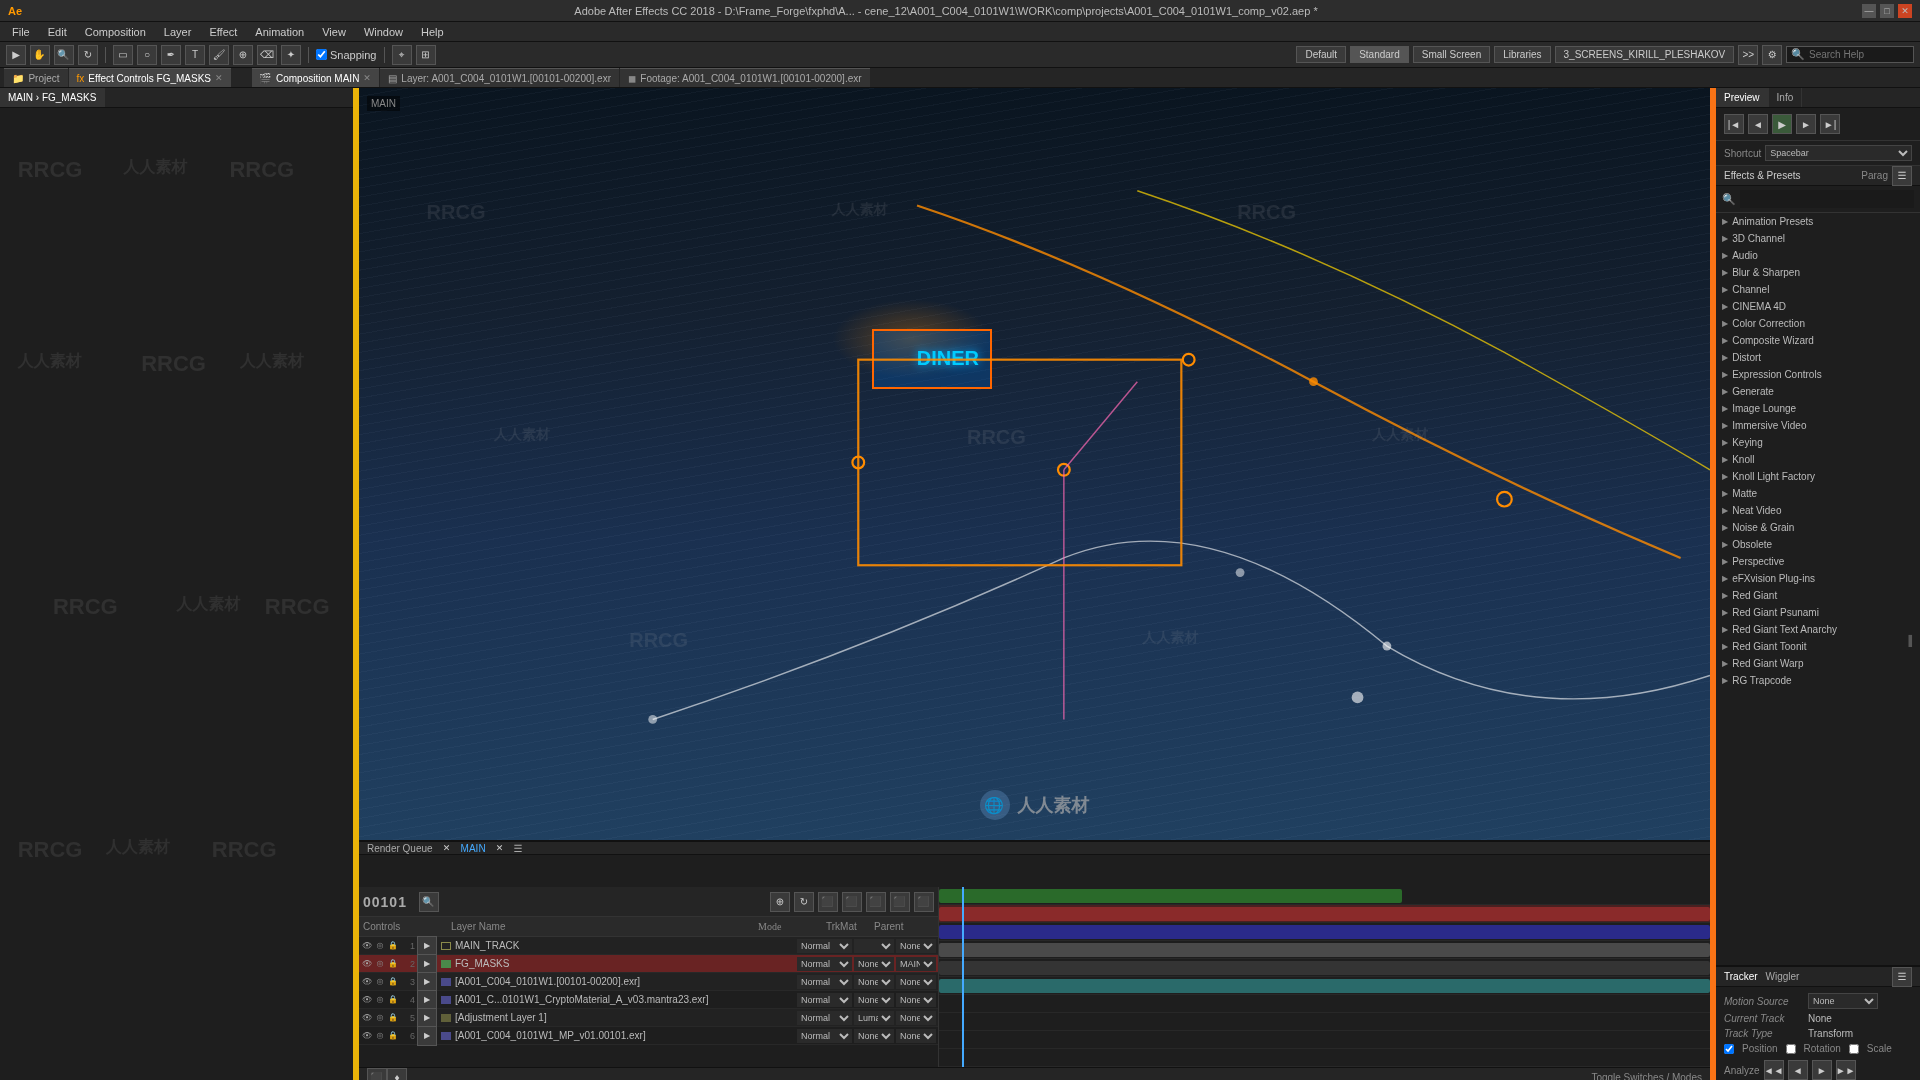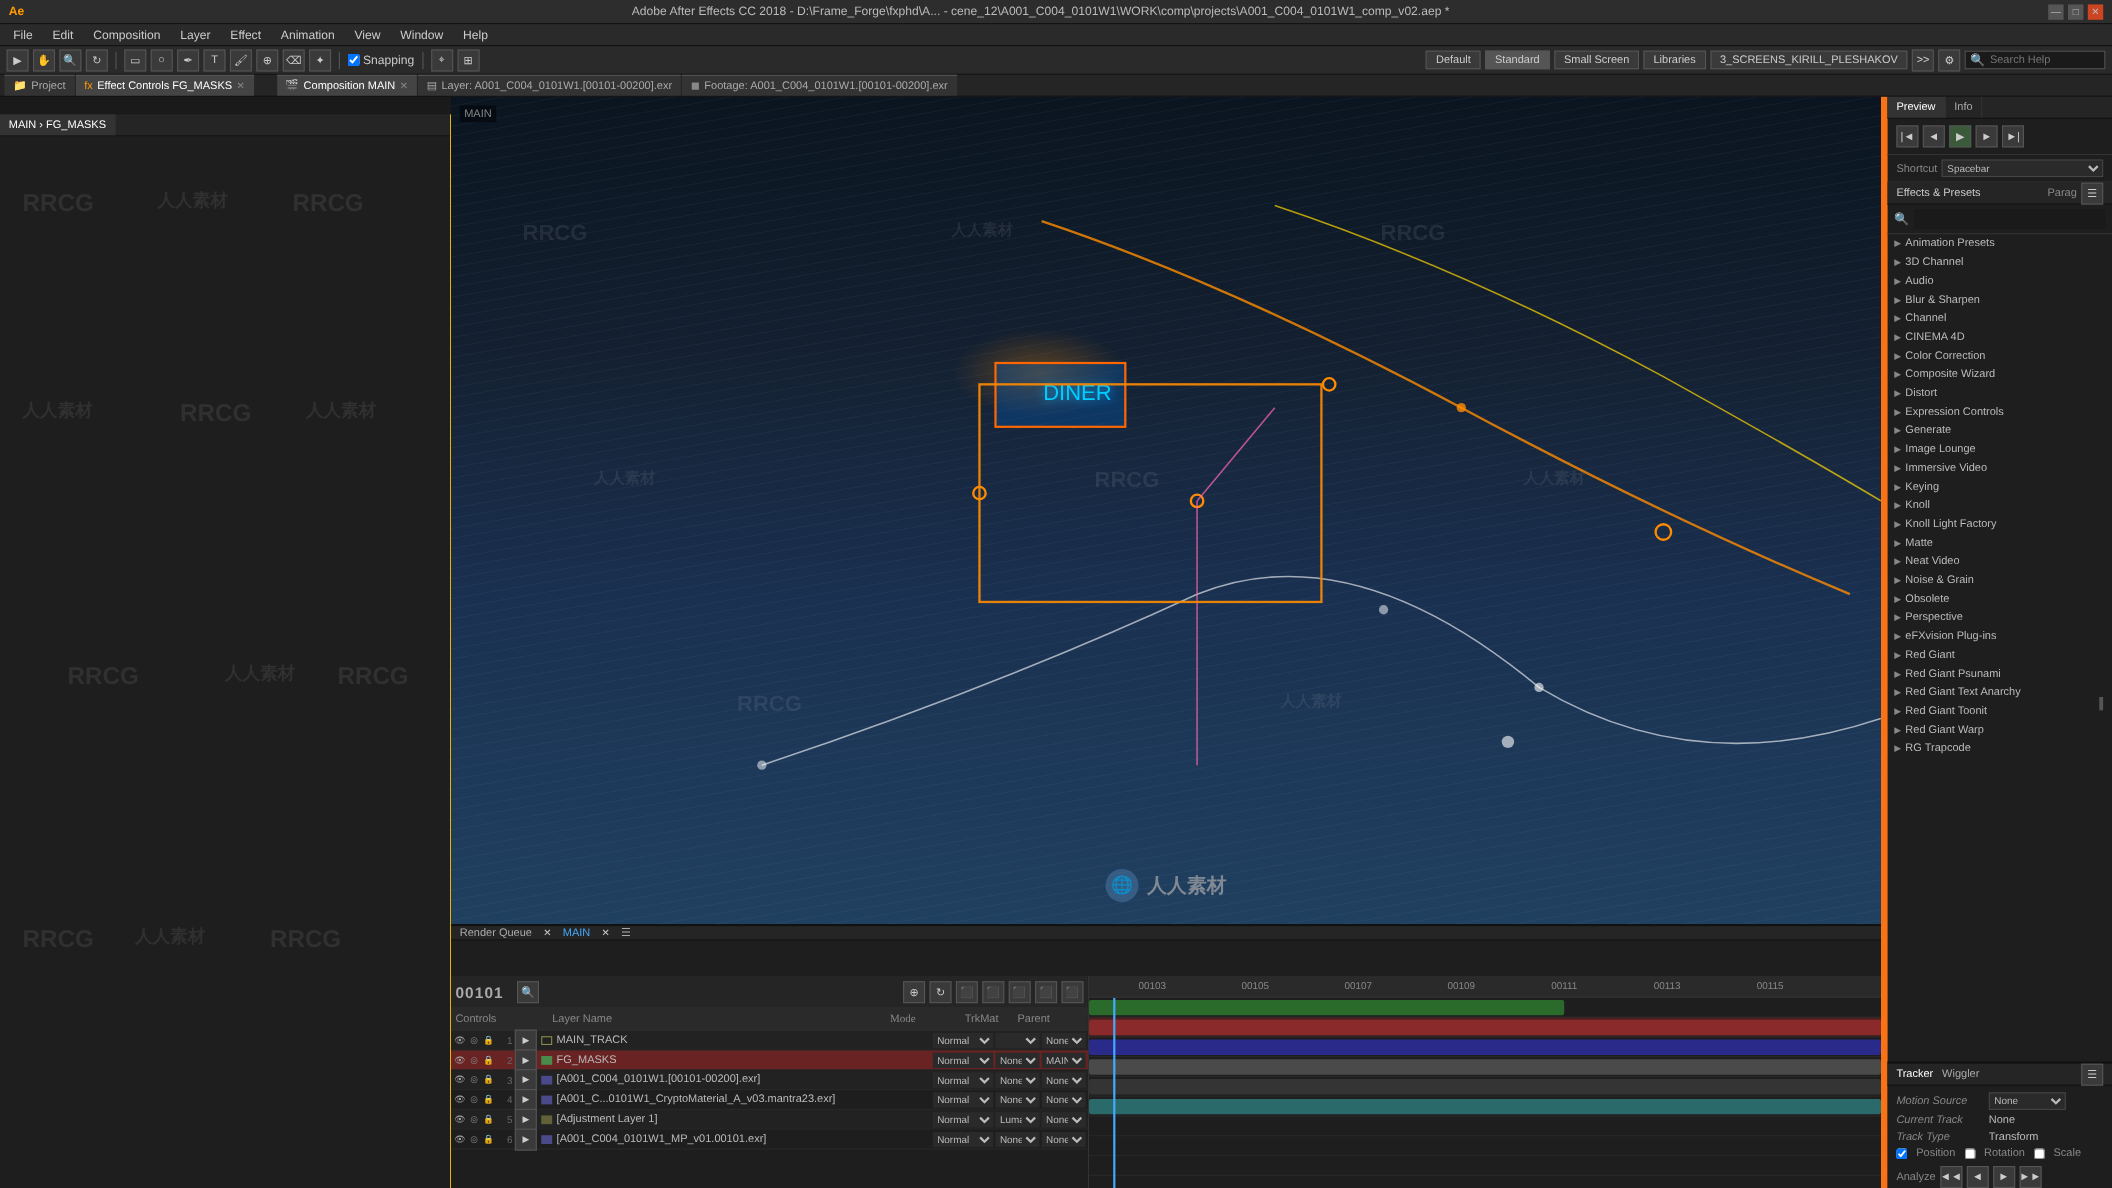--- a/index.html
+++ b/index.html
@@ -147,26 +147,25 @@
       background: #333;
       cursor: pointer;
       gap: 4px;
       border-top: 1px solid #555;
     }
     .tab.active { background: #444; color: #fff; }
     .tab .tab-close { font-size: 9px; color: #888; }
 
     
     #left-panel {
-      width: 410px;
+      width: 359px;
       background: #1e1e1e;
-      border-right: 1px solid #eab308;
+      border-right: 6px solid #eab308;
       display: flex;
       flex-direction: column;
-      margin-top: 16px;
     }
     #left-panel-tabs {
       height: 20px;
       background: #252525;
       display: flex;
       align-items: stretch;
       border-bottom: 1px solid #111;
     }
     .panel-tab {
       padding: 0 8px;
@@ -238,21 +237,21 @@
       background: rgba(0,100,200,0.3);
       width: 100%;
       height: 100%;
       display: flex;
       align-items: center;
       justify-content: center;
     }
     .diner-text {
       color: #00ccff;
       font-size: 20px;
-      font-weight: normal;
+      font-weight: bold;
       text-shadow: 0 0 10px #00aaff;
       margin-left: 31px;
     }
     .motion-path {
       position: absolute;
       inset: 0;
       pointer-events: none;
     }
 
     
@@ -951,29 +950,20 @@
                 <option>None</option>
               </select>
               <select class="layer-small-select">
                 <option>None</option>
               </select>
             </div>
           </div>
 
           <div id="track-area">
 
-            <div id="time-ruler">
-              <div class="ruler-label" style="left:8%;">00103</div>
-              <div class="ruler-label" style="left:21%;">00105</div>
-              <div class="ruler-label" style="left:34%;">00107</div>
-              <div class="ruler-label" style="left:47%;">00109</div>
-              <div class="ruler-label" style="left:60%;">00111</div>
-              <div class="ruler-label" style="left:73%;">00113</div>
-              <div class="ruler-label" style="left:86%;">00115</div>
-            </div>
 
             <div id="tracks-container">
 
               <div class="playhead" style="left:3%;height:100%;"></div>
 
               <div class="track-bar">
                 <div class="track-clip clip-green" style="left:0%;width:60%;"></div>
               </div>
 
               <div class="track-bar" style="background:rgba(180,40,40,0.3);">

